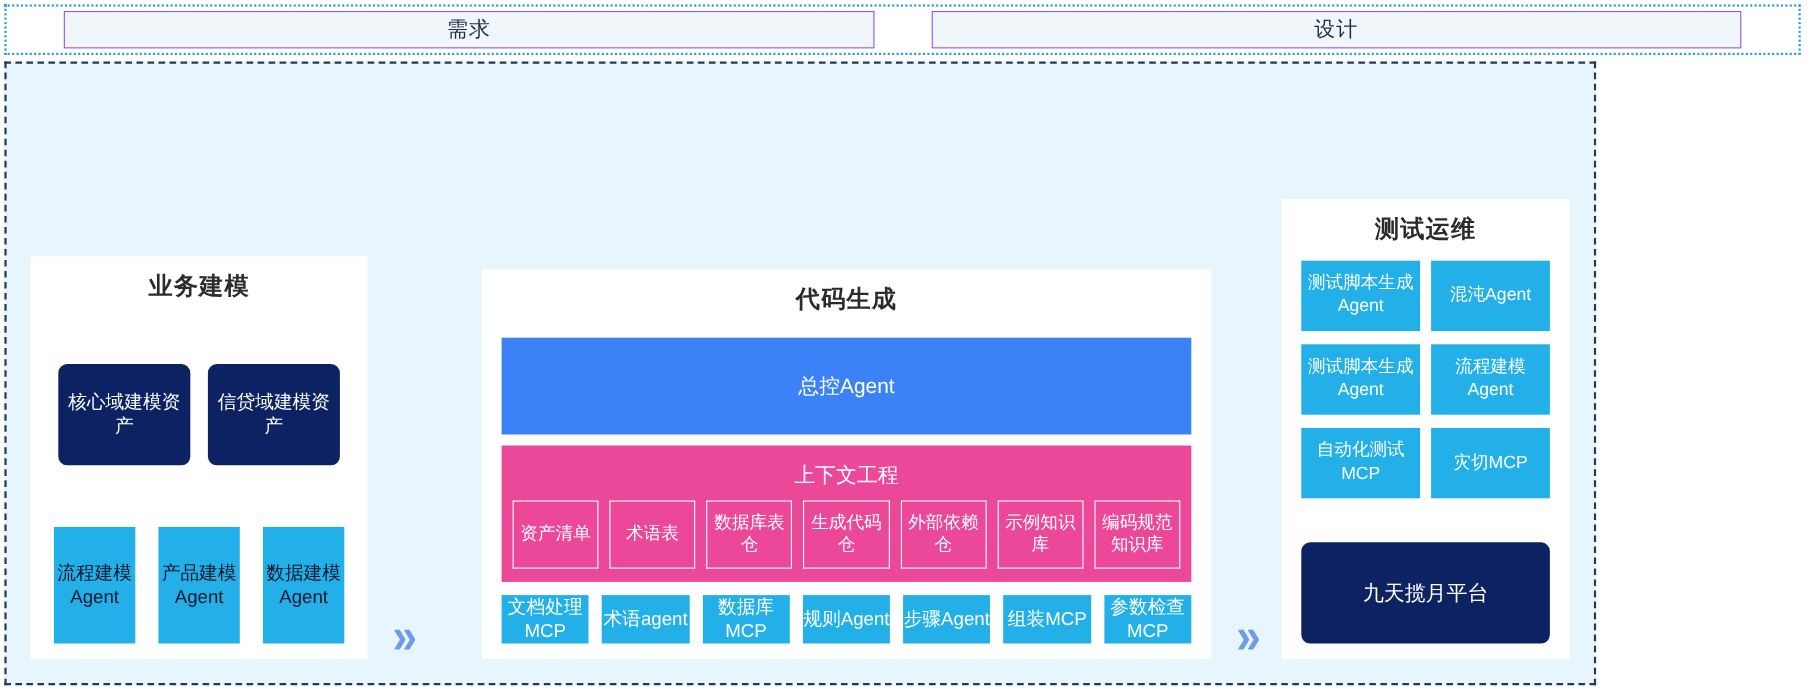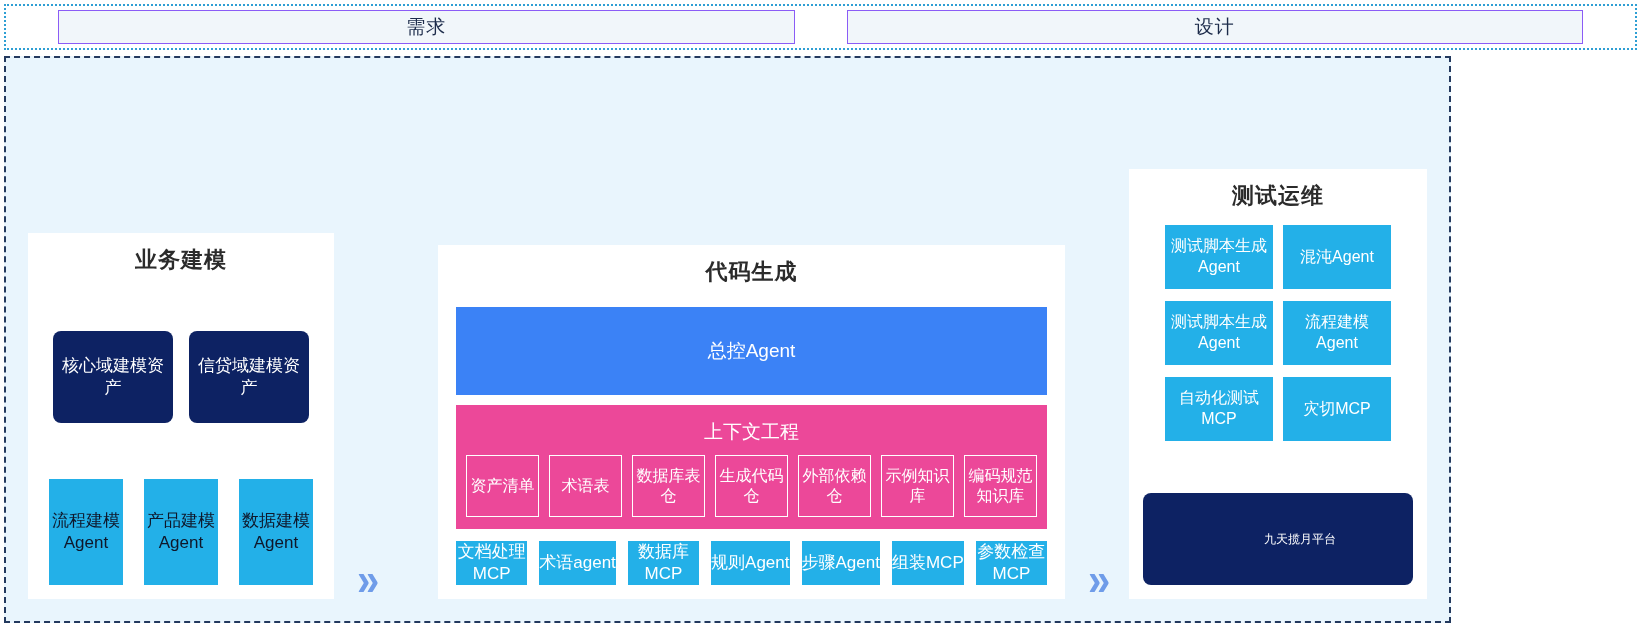--- a/index.html
+++ b/index.html
@@ -236,32 +236,31 @@
     font-size: 16px;
     line-height: 1.3;
     display: flex;
     align-items: center;
     justify-content: center;
     text-align: center;
     padding: 0 4px;
     box-sizing: border-box;
   }
   #platform-card {
-    margin-top: 40px;
+    margin-top: 28px;
     width: 226px;
     height: 92px;
     background: #0d2263;
     border-radius: 8px;
     color: #ffffff;
-    font-size: 12px;
-    display: flex;
-    align-items: center;
-    justify-content: center;
-    text-align: center;
-    padding-left: 44px;
+    font-size: 19px;
+    display: flex;
+    align-items: center;
+    justify-content: center;
+    text-align: center;
   }
 </style>
 </head>
 <body>
 
 <div id="phase-strip">
   <div class="phase-tab">
     <span>需求</span>
   </div>
   <div class="phase-tab">

